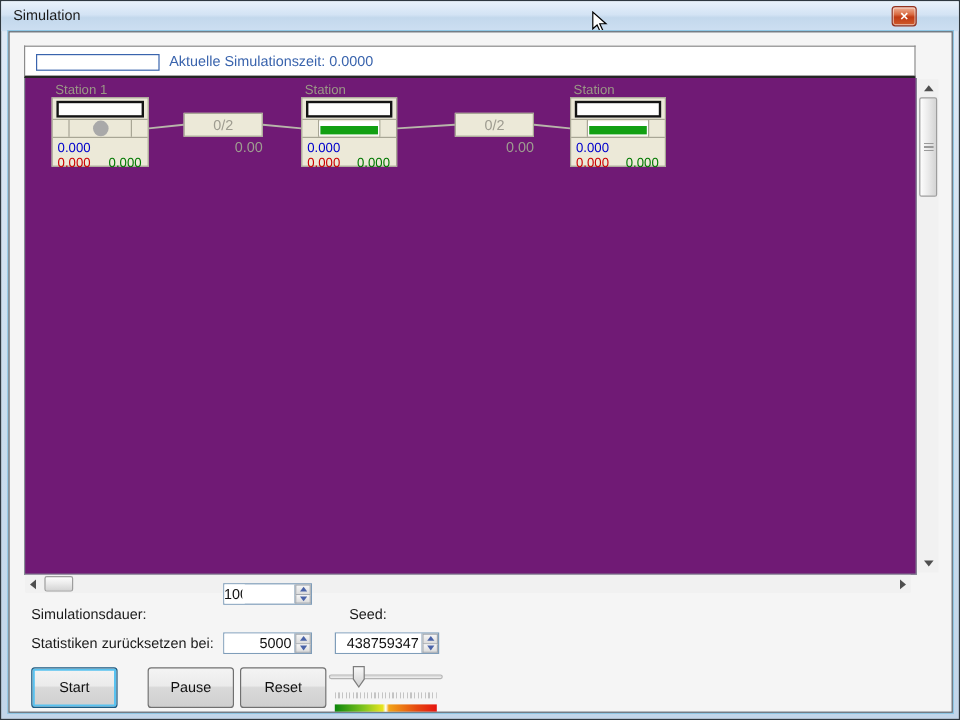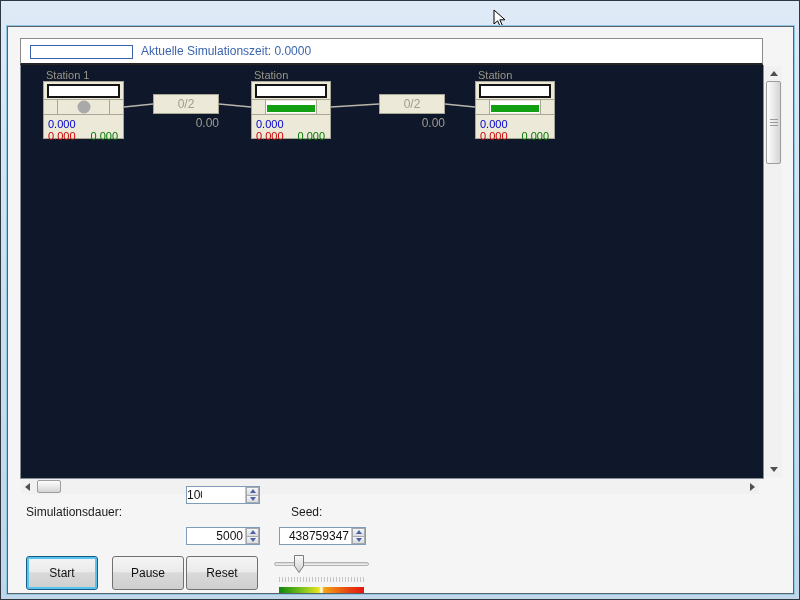--- a/index.html
+++ b/index.html
@@ -25,21 +25,21 @@
 
   
   .header-band { position:absolute; left:12px; top:11px; width:743px; height:27px;
     background:#fff; border:1px solid #8b8b8b; border-bottom:2px solid #252525; }
   .time-box { position:absolute; left:9px; top:6px; width:103px; height:14px;
     border:1px solid #3a64ad; background:#fff; font-size:11px; padding:0 2px; }
   .time-label { position:absolute; left:120px; top:5px; font-size:12px; color:#3a64ad; }
 
   
   .canvas { position:absolute; left:12px; top:38px; width:744px; height:414px;
-    background:#0f172a; border:1px solid #868e96; border-top:none; overflow:hidden; }
+    background:#701a75; border:1px solid #868e96; border-top:none; overflow:hidden; }
   .connectors { position:absolute; left:0; top:0; }
 
   .station { position:absolute; background:#ece9d8; border:1px solid #a8a695; }
   .station-label { position:absolute; font-size:11px; color:#9a9786; }
   .disp { position:absolute; left:3px; right:3px; top:2px; height:14px; background:#fff; border:2px solid #141414; }
   .midrow { position:absolute; left:0; right:0; top:17px; height:16px;
     border-top:1px solid #a8a695; border-bottom:1px solid #a8a695; }
   .mid-div-l { position:absolute; left:13px; top:0; bottom:0; width:1px; background:#a8a695; }
   .mid-div-r { position:absolute; right:13px; top:0; bottom:0; width:1px; background:#a8a695; }
   .token-circle { position:absolute; left:50%; top:50%; transform:translate(-50%,-50%);
@@ -95,20 +95,26 @@
   .slider-gradient { position:absolute; left:271px; top:560px; width:85px; height:6px;
     background:linear-gradient(90deg,#0c860c 0%,#7fc41e 28%,#e8e41e 47%,#ffffff 50%,#f2a316 53%,#e64a10 80%,#e61410 100%); }
 
   .cursor { position:absolute; left:492px; top:8px; }
 </style>
 </head>
 <body>
 
 <div class="window">
 
+  <div class="titlebar">
+    <span class="title-text">Simulation</span>
+    <div class="close-btn">
+      <span>✕</span>
+    </div>
+  </div>
 
   <svg class="cursor" width="14" height="20">
     <path d="M1,1 L1,15 L4.6,11.8 L7,17 L9.2,16 L6.8,10.8 L12,10.8 Z" fill="#fff" stroke="#000" stroke-width="1"></path>
   </svg>
 
   <div class="client">
 
     <div class="header-band">
       <input class="time-box" value="" style="">
       <span class="time-label">Aktuelle Simulationszeit: 0.0000</span>
@@ -206,20 +212,21 @@
             <div class="stri-up"></div>
           </div>
         <div class="spin-btn">
             <div class="stri-down"></div>
           </div>
       </div>
     </div>
 
     <span class="ctl-label" style="left:271px; top:478px;margin-left:12px;">Seed:</span>
 
+    <span class="ctl-label" style="left:18px; top:502px;">Statistiken zurücksetzen bei:</span>
     <div class="spin" style="left:178px; top:500px; width:74px;">
       <input value="5000" style="">
       <div class="spin-btns">
         <div class="spin-btn">
             <div class="stri-up"></div>
           </div>
         <div class="spin-btn">
             <div class="stri-down"></div>
           </div>
       </div>
@@ -233,24 +240,24 @@
           </div>
         <div class="spin-btn">
             <div class="stri-down"></div>
           </div>
       </div>
     </div>
 
     <div class="btn focused" style="left:18px; top:529px;">
       <span>Start</span>
     </div>
-    <div class="btn" style="left:104px; top:529px;align-items:center;">
+    <div class="btn" style="left:115px; top:529px;align-items:center;">
       <span>Pause</span>
     </div>
-    <div class="btn" style="left:178px; top:529px;">
+    <div class="btn" style="left:192px; top:529px;">
       <span>Reset</span>
     </div>
 
     <div class="slider-track"></div>
     <svg class="slider-thumb" width="12" height="20">
       <defs>
         <linearGradient id="thumbg" x1="0" y1="0" x2="0" y2="1">
           <stop offset="0" stop-color="#fafafa"></stop>
             <stop offset="1" stop-color="#cfcfcf"></stop>
         </linearGradient>

